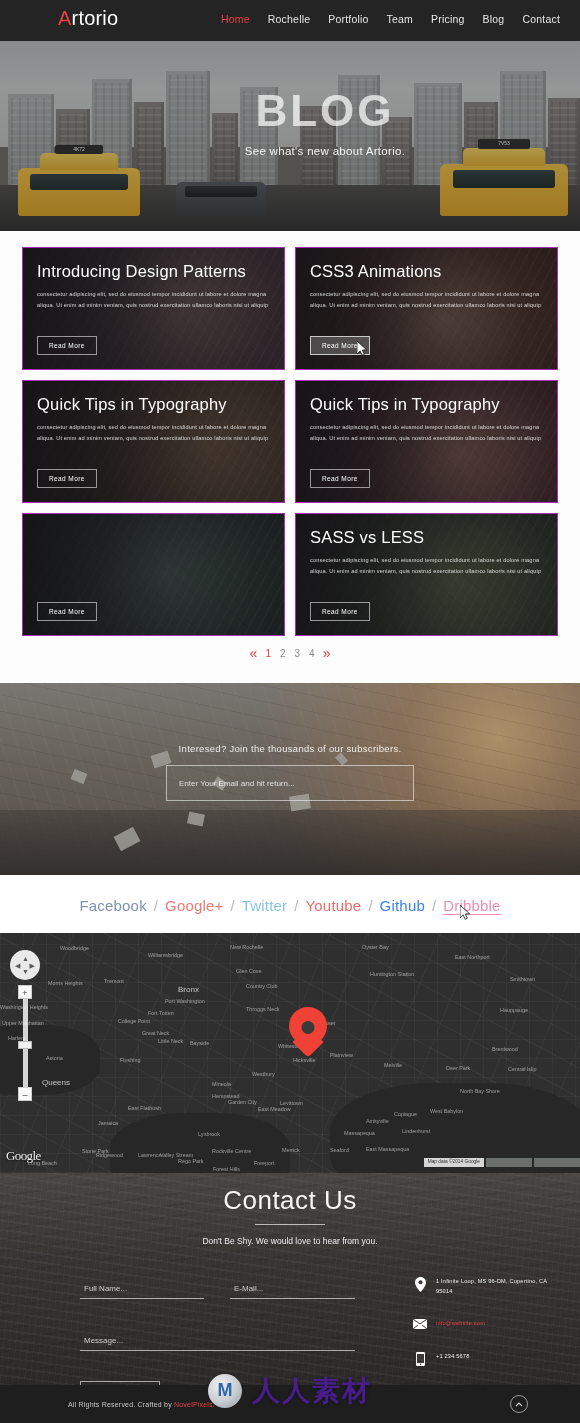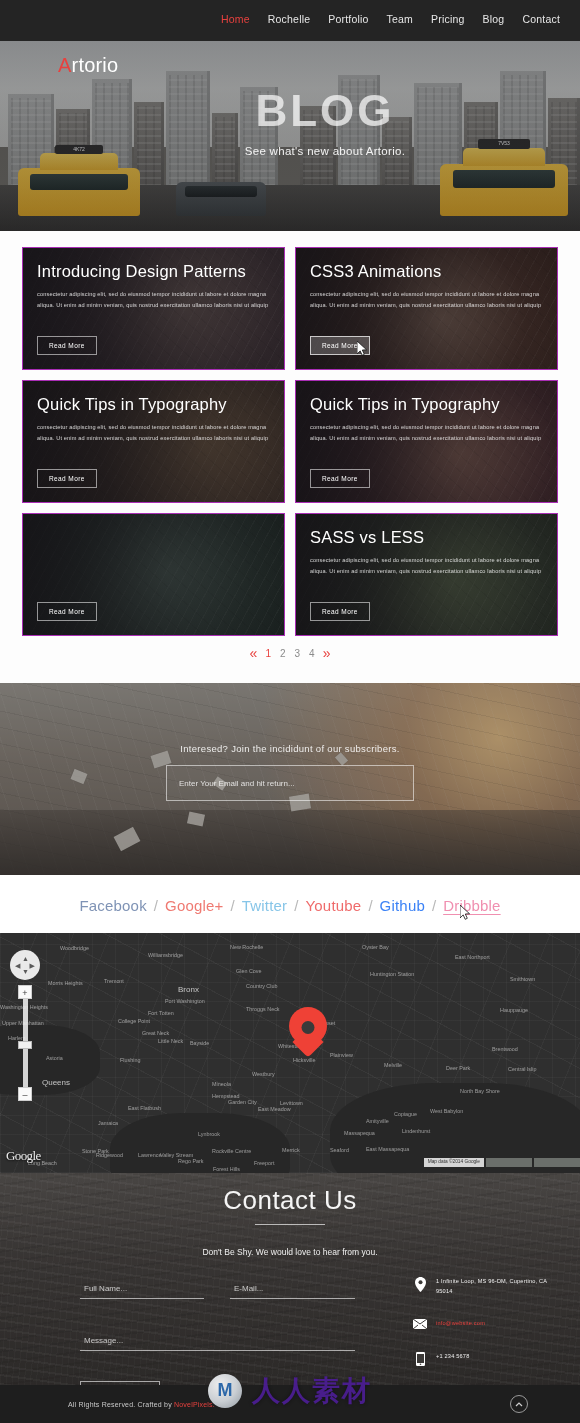--- a/index.html
+++ b/index.html
@@ -11,21 +11,21 @@
   #page { position: relative; width: 580px; height: 1423px; }
 
   
   .header {
     position: absolute; top: 0; left: 0; width: 580px; height: 41px;
     background: #242424; z-index: 50;
     display: flex; align-items: center;
   }
   .logo {
     position: absolute; left: 58px; top: 7px;
-    font-size: 20px; letter-spacing: .2px; color: #ffffff; font-weight: 400; margin-top: 47px;
+    font-size: 20px; letter-spacing: .2px; color: #ffffff; font-weight: 400;
   }
   .logo .accent { color: #e8413e; }
   .nav { position: absolute; right: 20px; top: 13px; display: flex; gap: 18px; }
   .nav a {
     font-size: 10.5px; color: #e7e7e7; text-decoration: none; letter-spacing: .2px;
   }
   .nav a.active { color: #e8413e; }
 
   
   .hero {
@@ -278,21 +278,21 @@
       repeating-linear-gradient(95deg, rgba(255,255,255,.03) 0 1px, transparent 1px 6px);
   }
   .contact-veil { position:absolute; inset:0; background: rgba(40,38,37,.30); }
   .contact-inner { position:relative; }
   .contact-title {
     text-align:center; padding-top: 12px;
     font-size: 26px; color: rgba(255,255,255,.95); font-weight:400; letter-spacing:.5px;
   }
   .title-rule { width:70px; height:1px; background: rgba(255,255,255,.65); margin: 8px auto 0; }
   .contact-sub {
-    text-align:center; margin-top: 22px; font-size: 8.5px; color: rgba(255,255,255,.92);
+    text-align:center; margin-top: 11px; font-size: 8.5px; color: rgba(255,255,255,.92);
   }
   .cform { position:absolute; left:80px; top:104px; width:275px; }
   .crow { display:flex; gap:26px; }
   .fld { position:relative; }
   .fld input, .fld textarea {
     width:100%; background:transparent; border:0; border-bottom:1px solid rgba(255,255,255,.60);
     outline:none; color:#fff; font-size:8px; padding:0 0 5px 4px;
     font-family:"Liberation Sans", sans-serif; resize:none;
   }
   .fld input::placeholder, .fld textarea::placeholder { color: rgba(255,255,255,.72); }
@@ -478,21 +478,21 @@
     <div class="news-ground"></div>
     <div class="paper" style="left:72px;top:88px;width:14px;height:11px;transform:rotate(22deg)"></div>
     <div class="paper" style="left:152px;top:70px;width:18px;height:13px;transform:rotate(-18deg)"></div>
     <div class="paper" style="left:214px;top:96px;width:12px;height:9px;transform:rotate(35deg)"></div>
     <div class="paper" style="left:290px;top:112px;width:20px;height:15px;transform:rotate(-9deg)"></div>
     <div class="paper" style="left:336px;top:72px;width:11px;height:8px;transform:rotate(48deg)"></div>
     <div class="paper" style="left:188px;top:130px;width:16px;height:12px;transform:rotate(12deg)"></div>
     <div class="paper" style="left:116px;top:148px;width:22px;height:16px;transform:rotate(-28deg)"></div>
     <div class="news-veil"></div>
     <div class="news-inner">
-      <div class="news-title">Interesed? Join the incididunt of our subscribers.</div>
+      <div class="news-title">Interesed? Join the thousands of our subscribers.</div>
       <div class="news-form">
         <input type="text" placeholder="Enter Your Email and hit return..." style="">
       </div>
     </div>
   </div>
 
   <div class="social">
     <a href="#" style="color:#7f93b5">Facebook</a>
     <span class="sep">/</span>
     <a href="#" style="color:#ef7a72">Google+</a>

